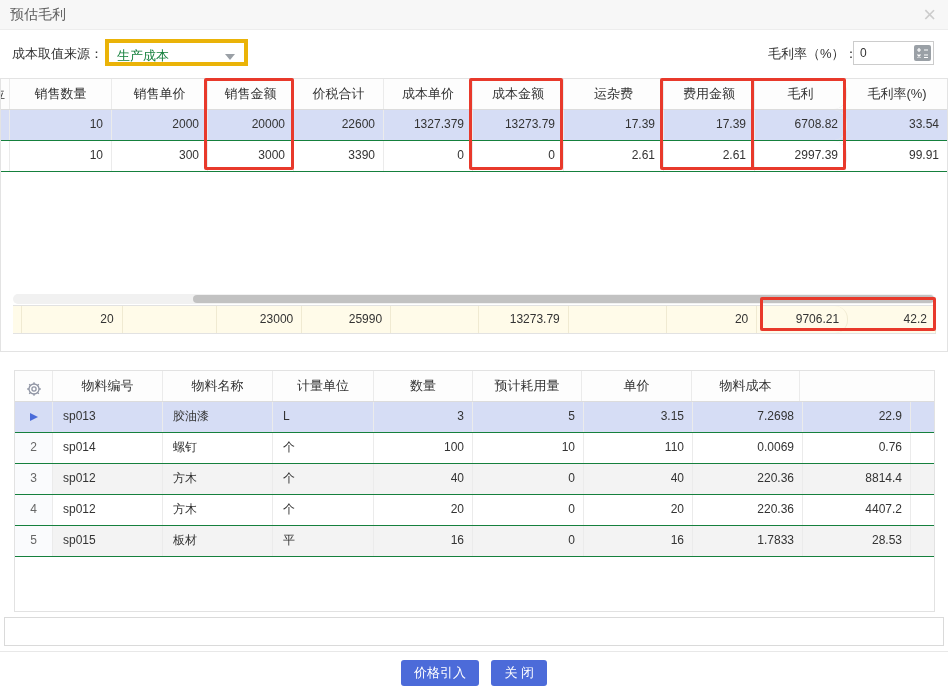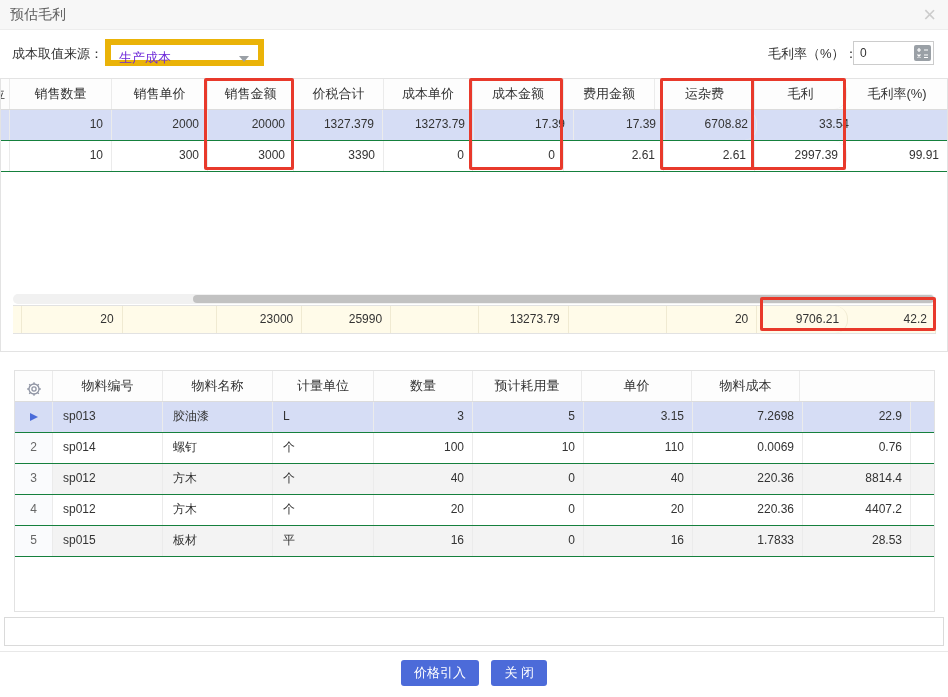--- a/index.html
+++ b/index.html
@@ -16,22 +16,22 @@
     position: absolute; top:0; left:0; width:948px; height:30px;
     background:#f7f7f7; border-bottom:1px solid #ededed;
   }
   .dlg-title { position:absolute; left:10px; top:6px; font-size:14px; color:#5f5f5f; }
   .dlg-close { position:absolute; right:12px; top:0px; font-size:22px; line-height:30px; color:#ccc; cursor:pointer; }
   
   .toolbar { position:absolute; top:30px; left:0; width:948px; height:46px; background:#fff; }
   .lbl { position:absolute; font-size:13px; color:#333; }
   .lbl-source { left:12px; top:15px;text-align:center; }
   .select-box {
-    position:absolute; left:105px; top:9px; width:159px; height:27px;
-    border:6px solid #eab308; background:#fff; font-size:13px; color:#6d28d9;
+    position:absolute; left:105px; top:9px; width:143px; height:27px;
+    border:4px solid #eab308; background:#fff; font-size:13px; color:#15803d;
     line-height:25px; padding-left:8px; cursor:pointer;
   }
   .select-caret {
     position:absolute; right:9px; top:11px; width:0; height:0;
     border-left:5px solid transparent; border-right:5px solid transparent;
     border-top:6px solid #9aa0a6;
   }
   .lbl-margin { left:768px; top:15px; }
   .margin-input-wrap { position:absolute; left:853px; top:11px; width:81px; height:24px; border:1px solid #ccc; background:#fff; }
   .margin-input {
@@ -138,30 +138,31 @@
 
 <div class="grid1">
   <div class="head">
     <div class="cell hdr s0 clip-head"><span>位</span></div>
     <div class="cell hdr s1">销售数量</div>
     <div class="cell hdr s2">销售单价</div>
     <div class="cell hdr s3">销售金额</div>
     <div class="cell hdr s4">价税合计</div>
     <div class="cell hdr s5">成本单价</div>
     <div class="cell hdr s6">成本金额</div>
+    <div class="cell hdr s7">运杂费</div>
     <div class="cell hdr s8">费用金额</div>
-    <div class="cell hdr s7">运杂费</div>
     <div class="cell hdr s9">毛利</div>
     <div class="cell hdr s10">毛利率(%)</div>
   </div>
   <div class="row sel">
     <div class="cell s0"></div>
     <div class="cell num s1">10</div>
     <div class="cell num s2">2000</div>
     <div class="cell num s3">20000</div>
+    <div class="cell num s4">22600</div>
     <div class="cell num s5">1327.379</div>
     <div class="cell num s6">13273.79</div>
     <div class="cell num s7">17.39</div>
     <div class="cell num s8">17.39</div>
     <div class="cell num s9">6708.82</div>
     <div class="cell num s10">33.54</div>
   </div>
   <div class="row">
     <div class="cell s0"></div>
     <div class="cell num s1">10</div>

